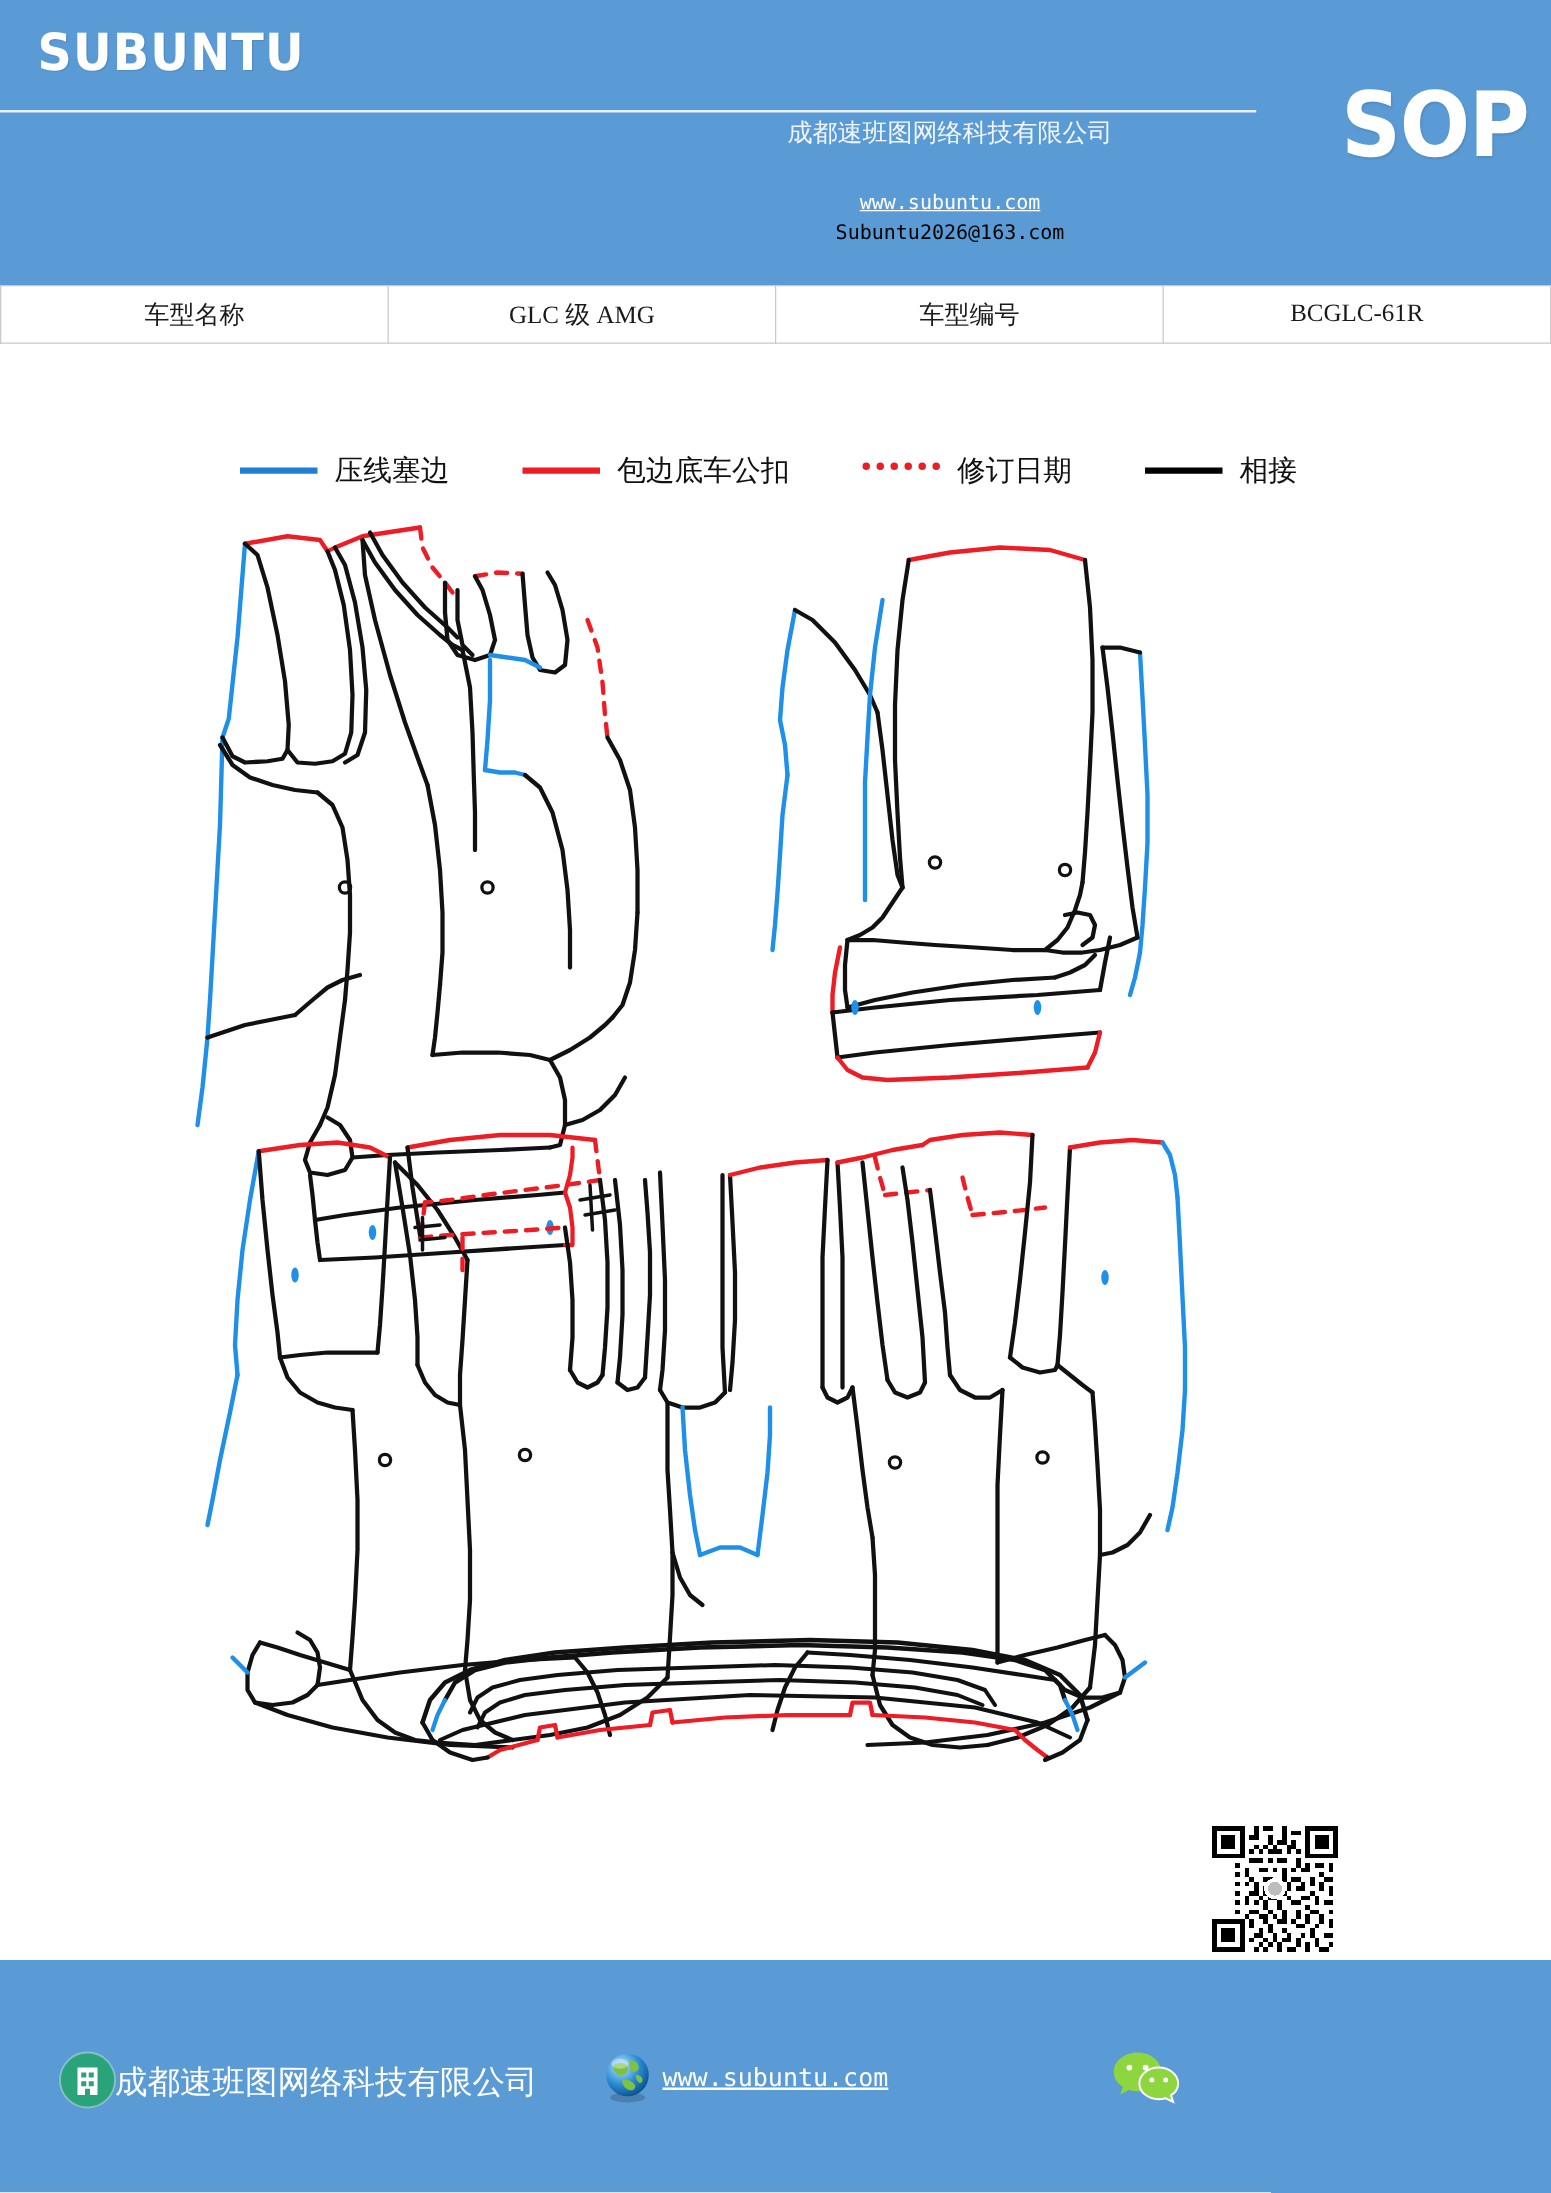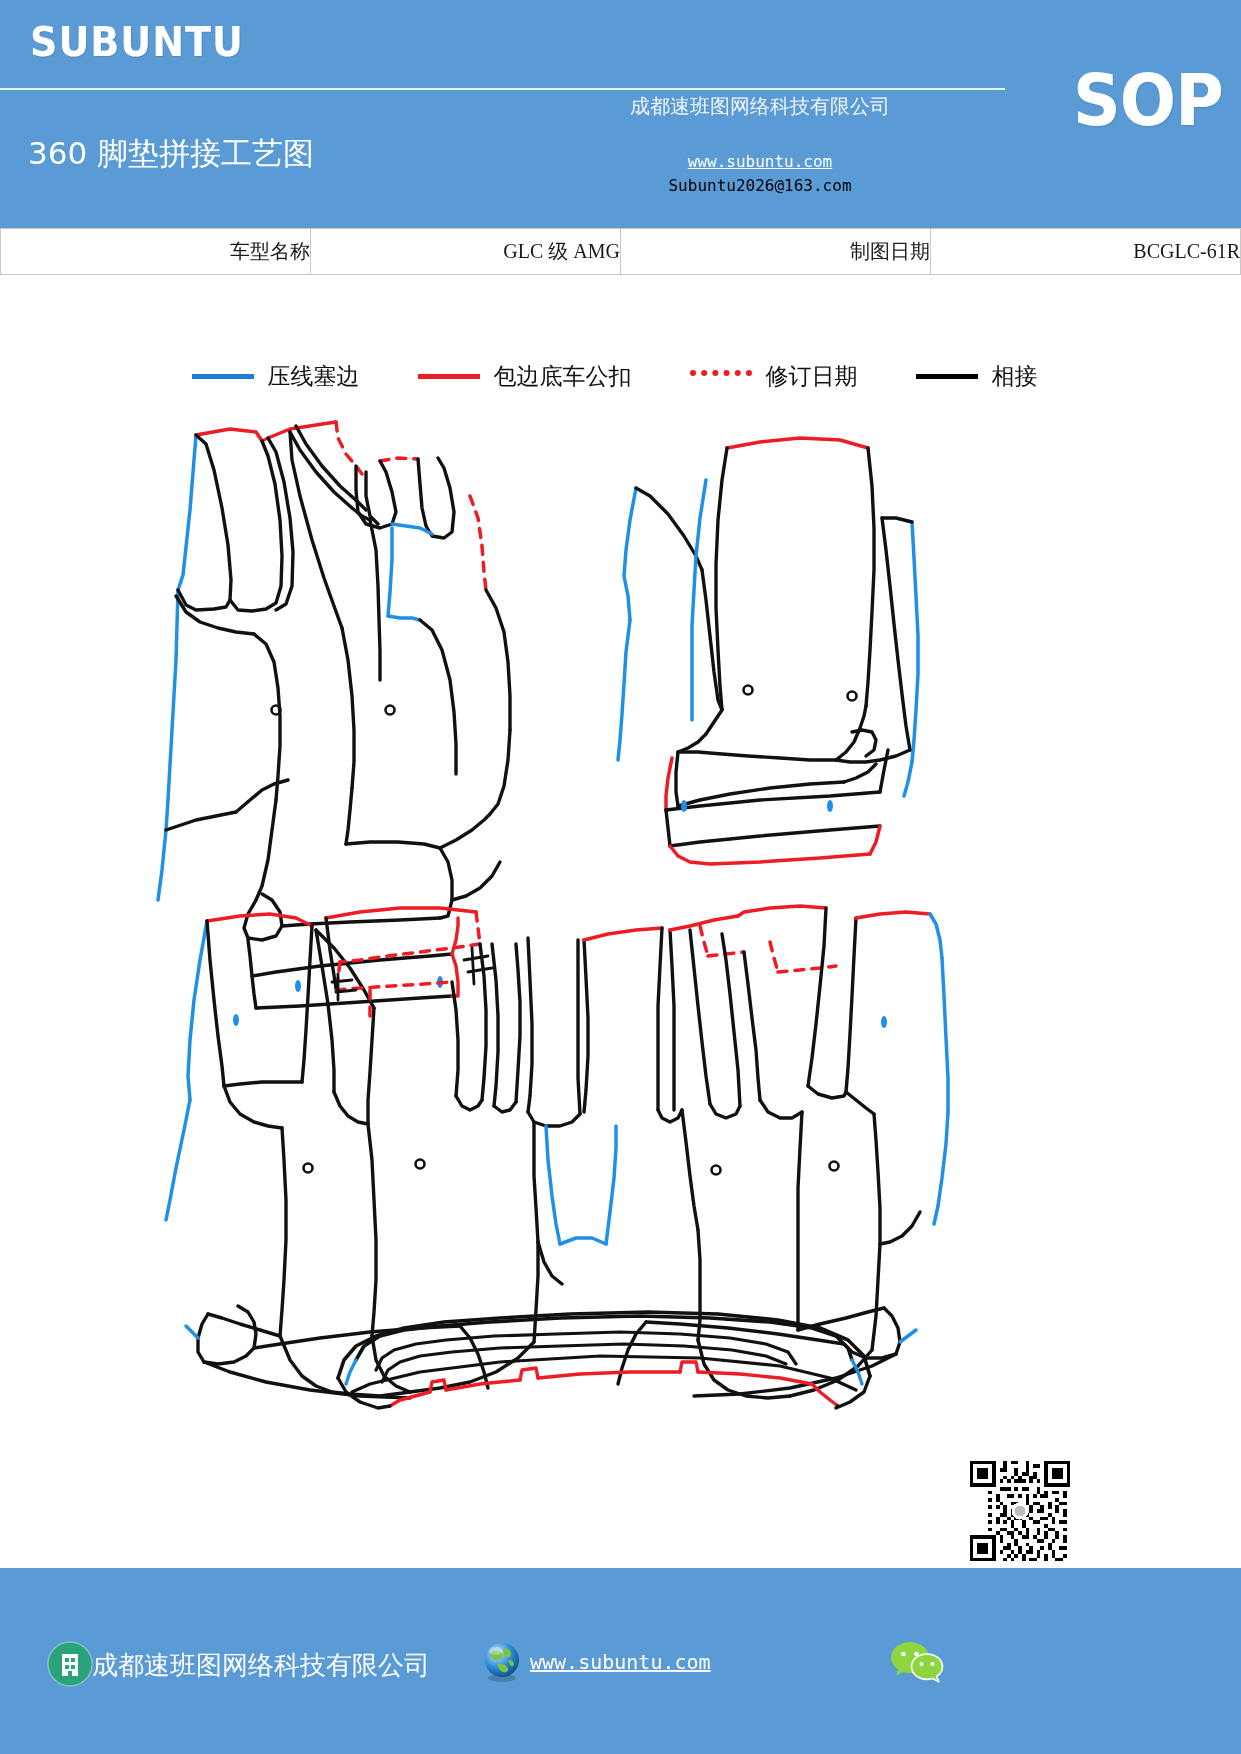--- a/index.html
+++ b/index.html
@@ -99,21 +99,21 @@
   #info-table {
     position: absolute;
     left: 0; top: 228px;
     width: 1241px;
     border-collapse: collapse;
     table-layout: fixed;
   }
   #info-table td {
     border: 1px solid #c9c9c9;
     height: 45px;
-    text-align: right;
+    text-align: center;
     vertical-align: middle;
     font-family: "Liberation Serif", serif;
     font-size: 20px;
     color: #1a1a1a;
     background: #ffffff;
     padding: 0;
   }
   #info-table td.lbl { width: 277px; }
   #info-table td.val { width: 277px; }
   #info-table td.lbl2 { width: 277px; }
@@ -212,33 +212,32 @@
     padding: 4px;
   }
   #footer-qr svg { display:block; }
 </style>
 </head>
 <body>
 
 <div id="header">
   <div id="brand-logo">SUBUNTU</div>
   <div id="header-rule"></div>
-  <div id="doc-title">360 脚垫拼接工艺图</div>
   <div id="company-name-header">成都速班图网络科技有限公司</div>
   <div id="website-header">www.subuntu.com</div>
   <div id="email-header">Subuntu2026@163.com</div>
   <div id="sop-badge">SOP</div>
 </div>
 
 <table id="info-table">
   <tbody>
       <tr>
     <td class="lbl">车型名称</td>
     <td class="val latin">GLC 级 AMG</td>
-    <td class="lbl2">制图日期</td>
+    <td class="lbl2">车型编号</td>
     <td class="val2 latin">BCGLC-61R</td>
   </tr>
 </tbody>
   </table>
 
 <div id="legend">
   <div class="legend-item">
     <span class="swatch" style="background:#1f7fd4"></span>
     <span class="legend-label">压线塞边</span>
   </div>

